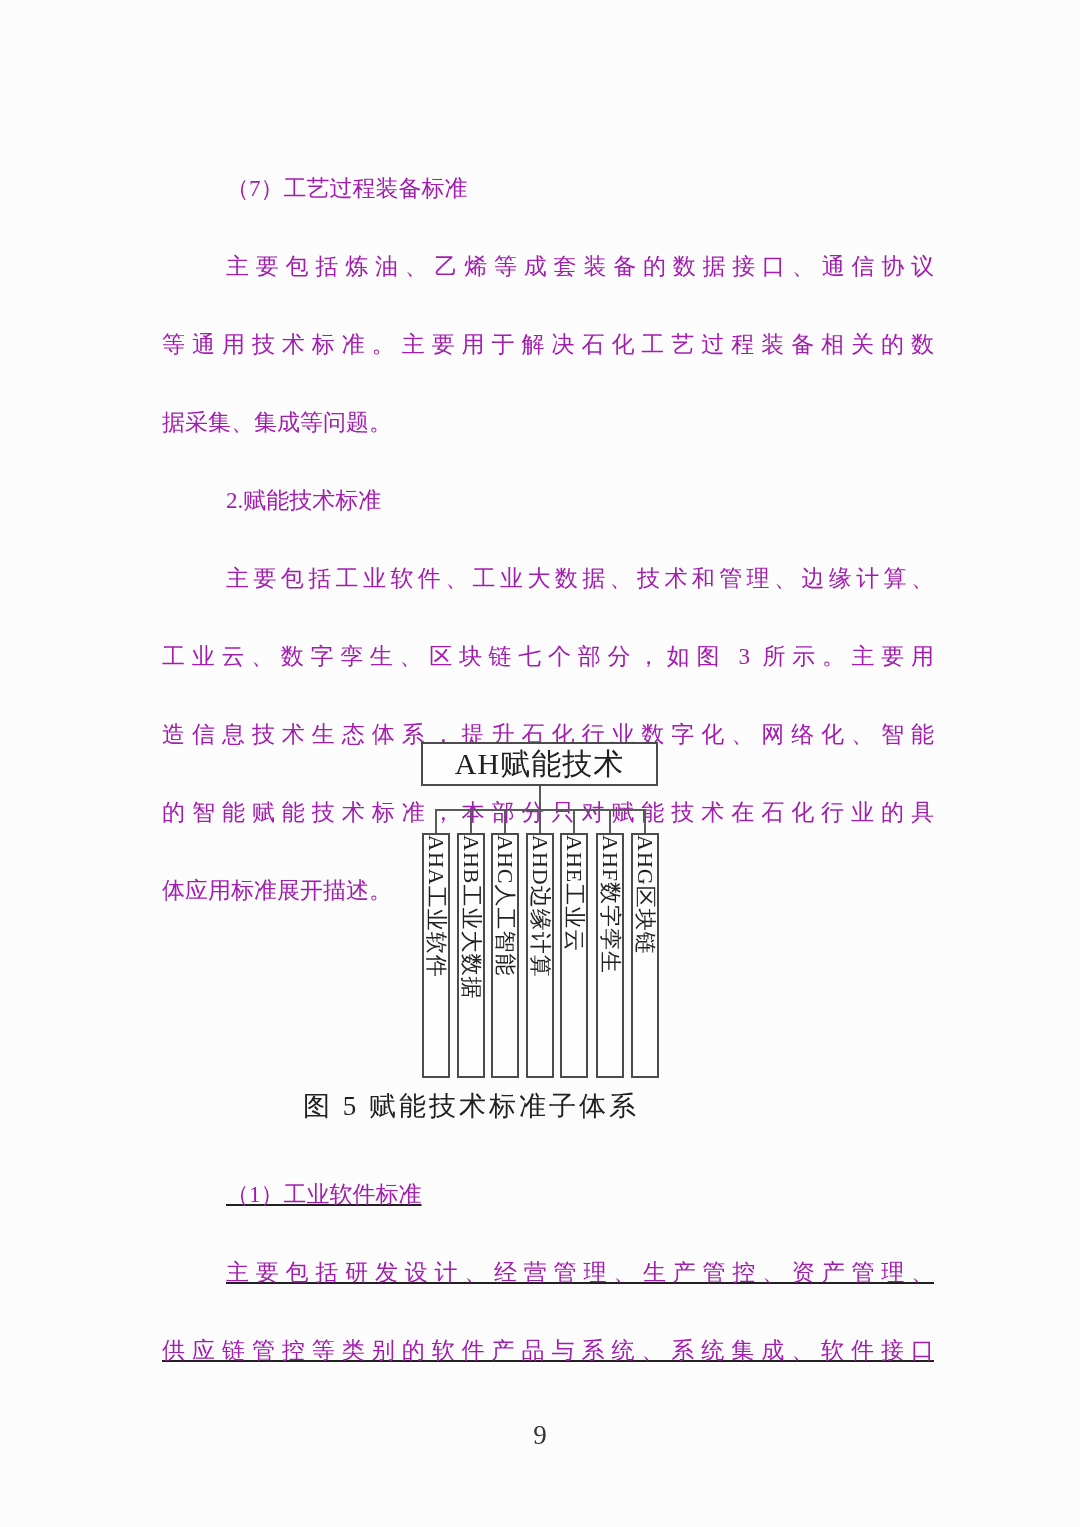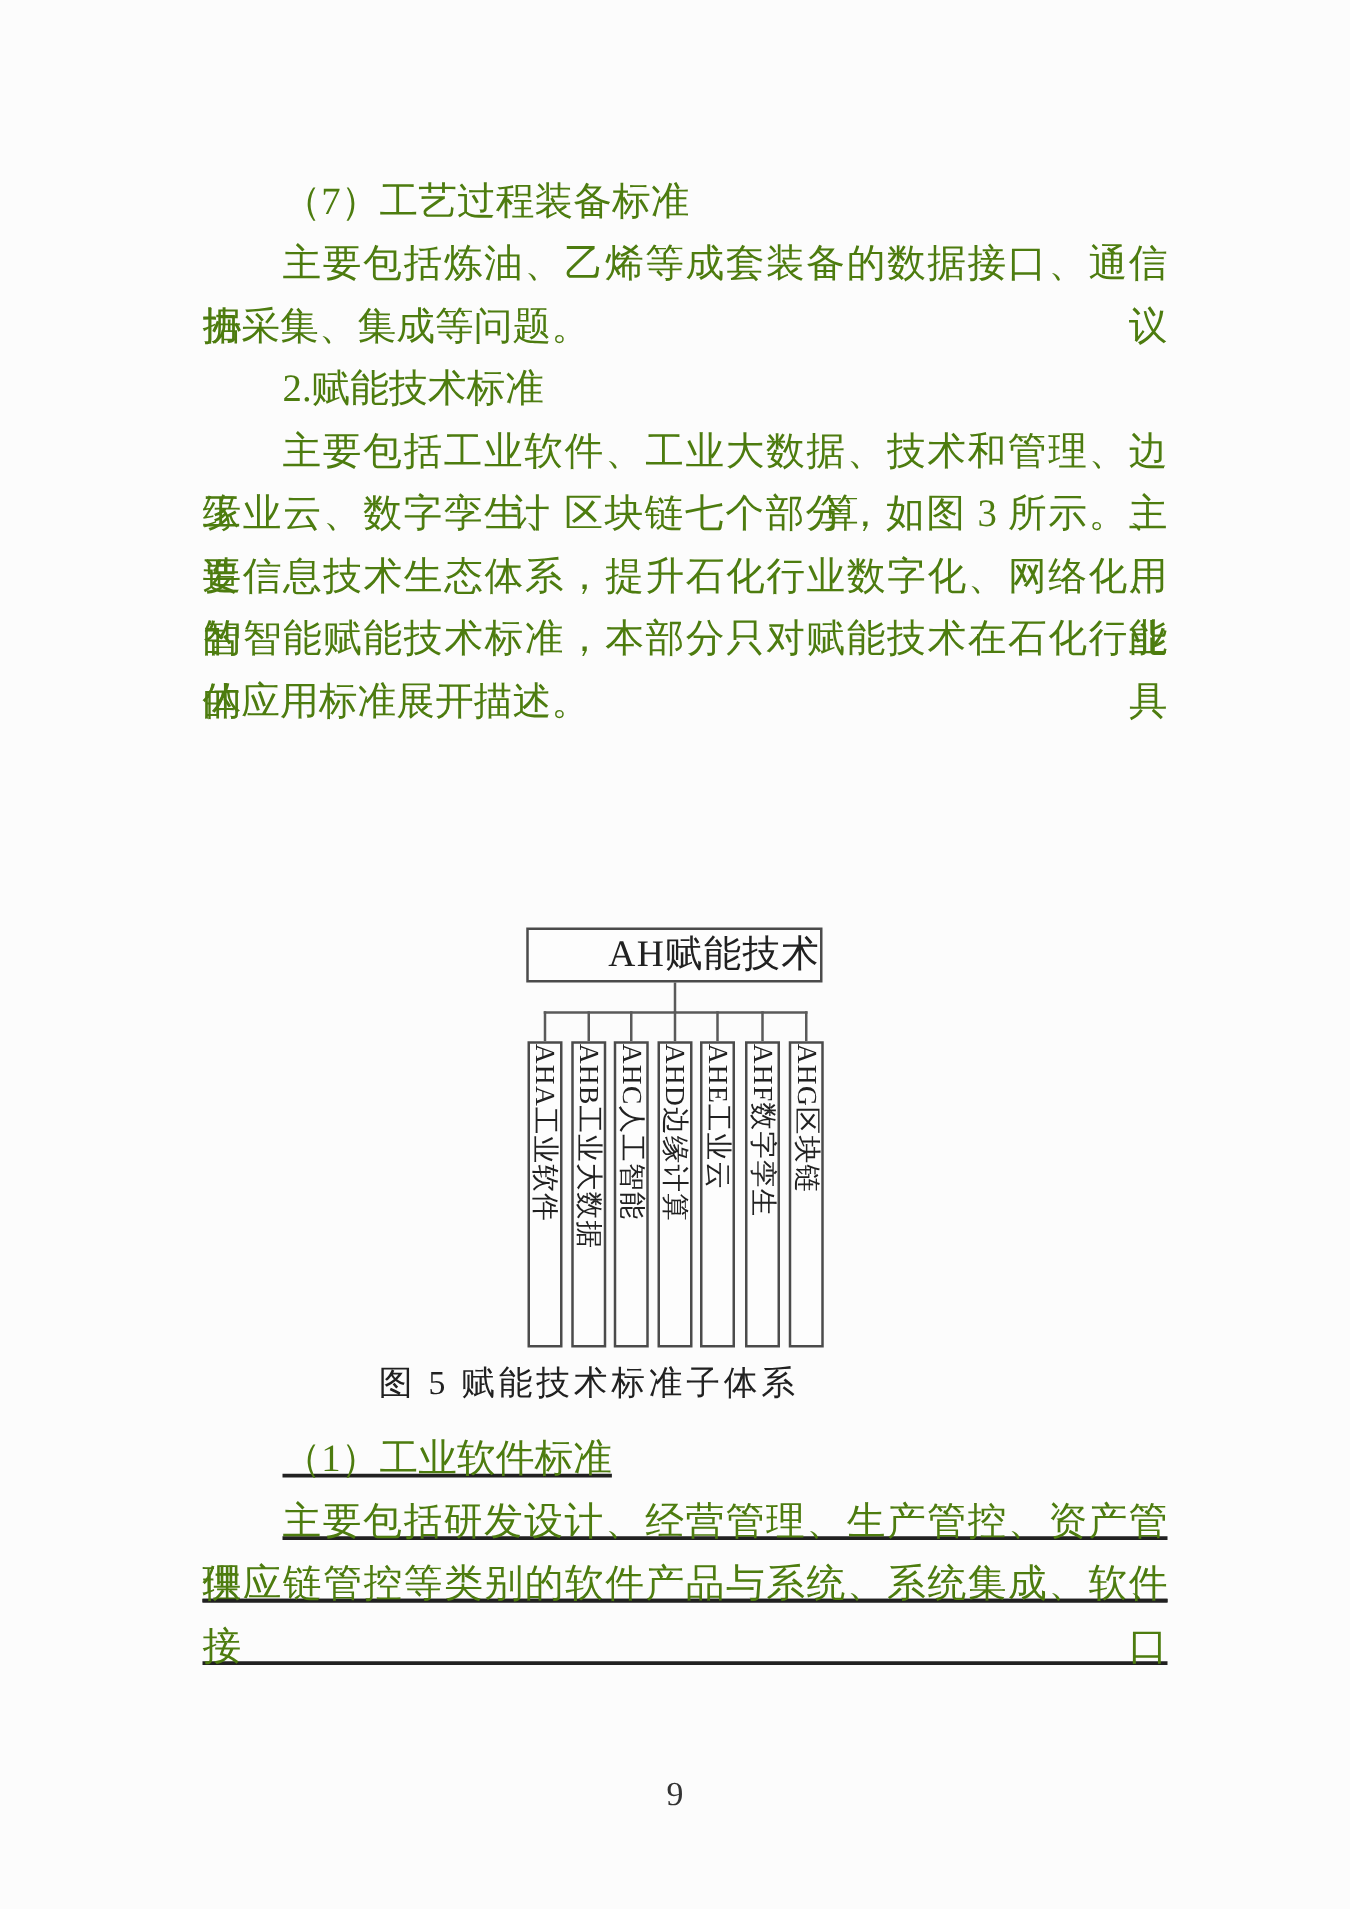--- a/index.html
+++ b/index.html
@@ -12,42 +12,43 @@
     overflow: hidden;
   }
   .page {
     position: absolute; inset: 0;
     background: #fcfcfc;
   }
   .textblock { position: absolute; left: 162px; width: 772px; }
   .line {
     height: 50px;
     line-height: 50px;
-    font-size: 31px;
+    font-size: 23px;
     white-space: nowrap;
-    color: #4d7c0f;
+    color: #a21caf;
+    margin-top: 28px;
   }
   .line.just {
     white-space: normal;
     text-align: justify;
     text-align-last: justify;
   }
   .line.indent { text-indent: 64px; }
   #block1 { top: 136px; }
   #block2 { top: 1142px; text-decoration: underline; }
 
   
   .figure { position: absolute; inset: 0; }
   .rootbox {
     position: absolute;
     left: 421px; top: 742px;
     width: 237px; height: 44px;
     border: 2px solid #4b4b4b;
     background: #fdfdfd;
-    text-align: right;
+    text-align: center;
     font-size: 30px;
     line-height: 40px;
     letter-spacing: 1px;
   }
   .conn { position: absolute; background: #5a5a5a; }
   .vbox {
     position: absolute;
     top: 833px;
     width: 28px; height: 245px;
     border: 2px solid #4b4b4b;
@@ -82,20 +83,21 @@
   }
 </style>
 </head>
 <body>
 
 <div class="page">
 
   <div class="textblock" id="block1">
     <div class="line indent">（7）工艺过程装备标准</div>
     <div class="line indent just">主要包括炼油、乙烯等成套装备的数据接口、通信协议</div>
+    <div class="line just">等通用技术标准。主要用于解决石化工艺过程装备相关的数</div>
     <div class="line">据采集、集成等问题。</div>
     <div class="line indent">2.赋能技术标准</div>
     <div class="line indent just">主要包括工业软件、工业大数据、技术和管理、边缘计算、</div>
     <div class="line just">工业云、数字孪生、区块链七个部分，如图 3 所示。主要用</div>
     <div class="line just">造信息技术生态体系，提升石化行业数字化、网络化、智能</div>
     <div class="line just">的智能赋能技术标准，本部分只对赋能技术在石化行业的具</div>
     <div class="line">体应用标准展开描述。</div>
   </div>
 
   <div class="figure">

